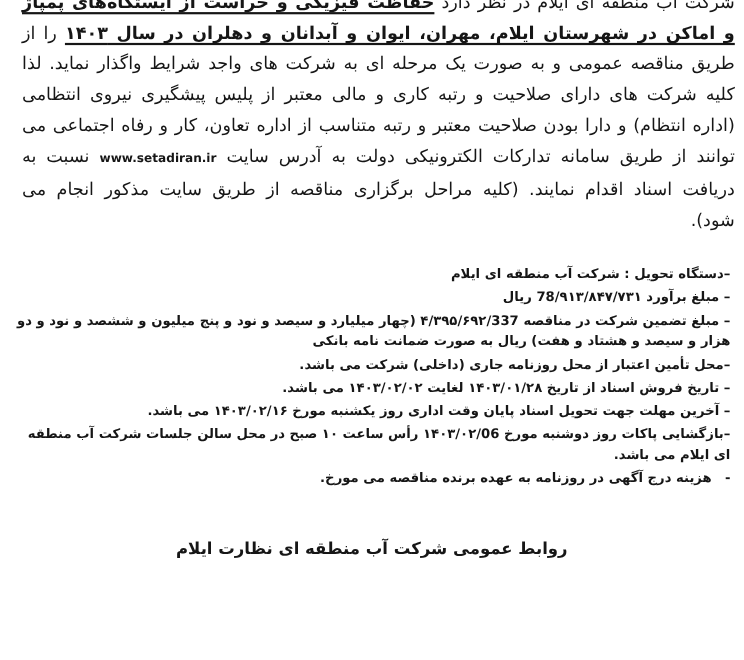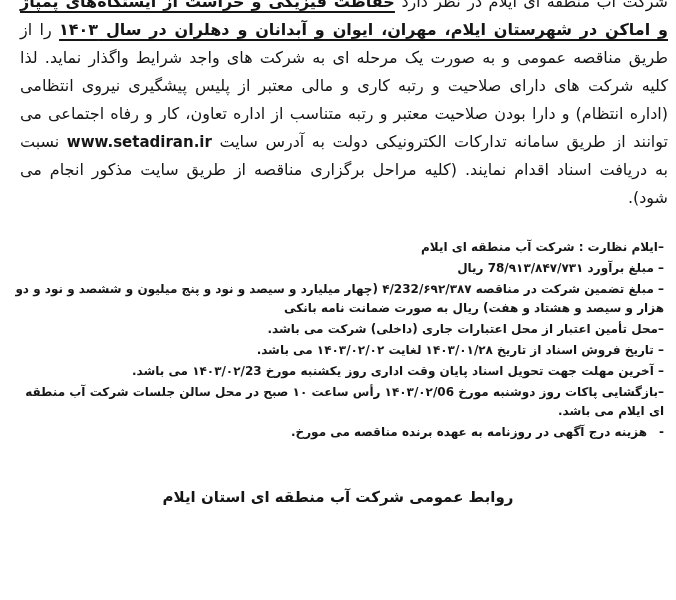--- a/index.html
+++ b/index.html
@@ -34,21 +34,21 @@
   .subject {
     font-weight: bold;
     text-decoration: underline;
     text-decoration-thickness: 1.5px;
     text-underline-offset: 4px;
   }
   .url {
     font-weight: bold;
     direction: ltr;
     unicode-bidi: embed;
-    font-size: 15px;
+    font-size: 11px;
   }
   .details {
     margin-top: 26px;
     padding: 0 12px 0 14px;
     font-size: 12px;
     font-weight: bold;
     line-height: 19px;
   }
   .detail-item {
     text-align: right;
@@ -62,25 +62,25 @@
   }
 </style>
 </head>
 <body>
 
 <div class="page">
 
   <p class="para"><span>شرکت آب منطقه ای ایلام در نظر دارد </span><span class="subject">حفاظت فیزیکی و حراست از ایستگاه‌های پمپاژ و اماکن در شهرستان ایلام، مهران، ایوان و آبدانان و دهلران در سال ۱۴۰۳</span><span> را از طریق مناقصه عمومی و به صورت یک مرحله ای به شرکت های واجد شرایط واگذار نماید. لذا کلیه شرکت های دارای صلاحیت و رتبه کاری و مالی معتبر از پلیس پیشگیری نیروی انتظامی (اداره انتظام) و دارا بودن صلاحیت معتبر و رتبه متناسب از اداره تعاون، کار و رفاه اجتماعی می توانند از طریق سامانه تدارکات الکترونیکی دولت به آدرس سایت </span><span class="url">www.setadiran.ir</span><span> نسبت به دریافت اسناد اقدام نمایند. (کلیه مراحل برگزاری مناقصه از طریق سایت مذکور انجام می شود).</span></p>
 
   <div class="details">
-    <div class="detail-item">–ایلام نظارت : شرکت آب منطقه ای ایلام</div>
+    <div class="detail-item">–دستگاه تحویل : شرکت آب منطقه ای ایلام</div>
     <div class="detail-item">– مبلغ برآورد 78/۹۱۳/۸۴۷/۷۳۱ ریال</div>
-    <div class="detail-item">– مبلغ تضمین شرکت در مناقصه ۴/232/۶۹۲/۳۸۷ (چهار میلیارد و سیصد و نود و پنج میلیون و ششصد و نود و دو هزار و سیصد و هشتاد و هفت) ریال به صورت ضمانت نامه بانکی</div>
-    <div class="detail-item">–محل تأمین اعتبار از محل اعتبارات جاری (داخلی) شرکت می باشد.</div>
+    <div class="detail-item">– مبلغ تضمین شرکت در مناقصه ۴/۳۹۵/۶۹۲/337 (چهار میلیارد و سیصد و نود و پنج میلیون و ششصد و نود و دو هزار و سیصد و هشتاد و هفت) ریال به صورت ضمانت نامه بانکی</div>
+    <div class="detail-item">–محل تأمین اعتبار از محل روزنامه جاری (داخلی) شرکت می باشد.</div>
     <div class="detail-item">– تاریخ فروش اسناد از تاریخ ۱۴۰۳/۰۱/۲۸ لغایت ۱۴۰۳/۰۲/۰۲ می باشد.</div>
-    <div class="detail-item">– آخرین مهلت جهت تحویل اسناد پایان وقت اداری روز یکشنبه مورخ ۱۴۰۳/۰۲/23 می باشد.</div>
+    <div class="detail-item">– آخرین مهلت جهت تحویل اسناد پایان وقت اداری روز یکشنبه مورخ ۱۴۰۳/۰۲/۱۶ می باشد.</div>
     <div class="detail-item">–بازگشایی پاکات روز دوشنبه مورخ ۱۴۰۳/۰۲/06 رأس ساعت ۱۰ صبح در محل سالن جلسات شرکت آب منطقه ای ایلام می باشد.</div>
     <div class="detail-item">- هزینه درج آگهی در روزنامه به عهده برنده مناقصه می مورخ.</div>
   </div>
 
-  <div class="footer">روابط عمومی شرکت آب منطقه ای استان ایلام</div>
+  <div class="footer">روابط عمومی شرکت آب منطقه ای نظارت ایلام</div>
 
 </div>
 
 </body></html>

